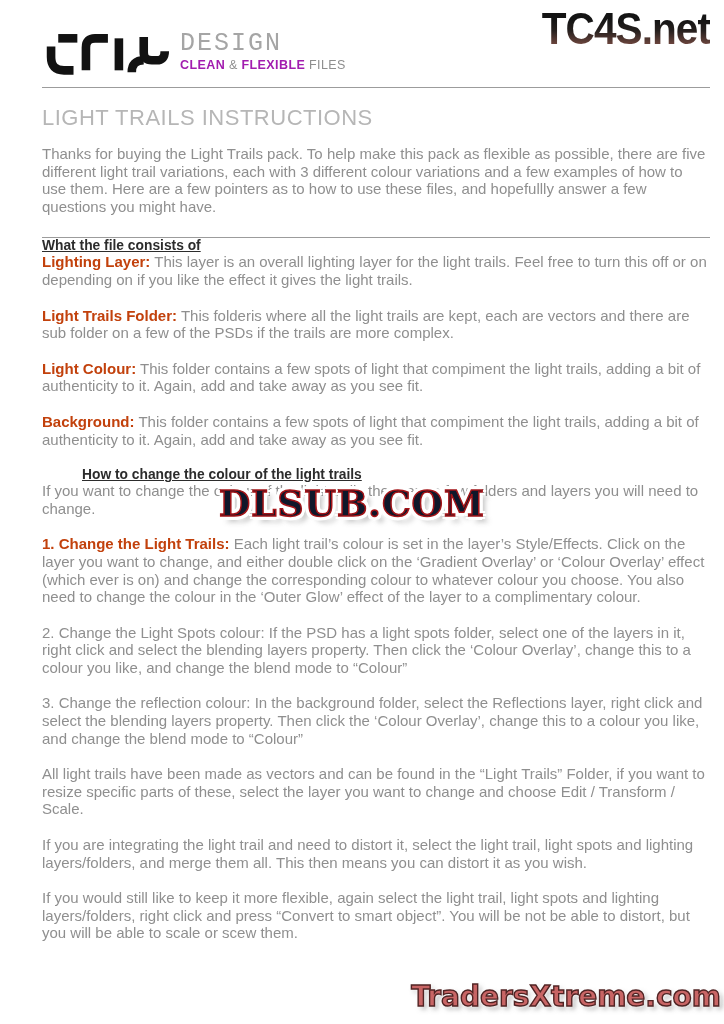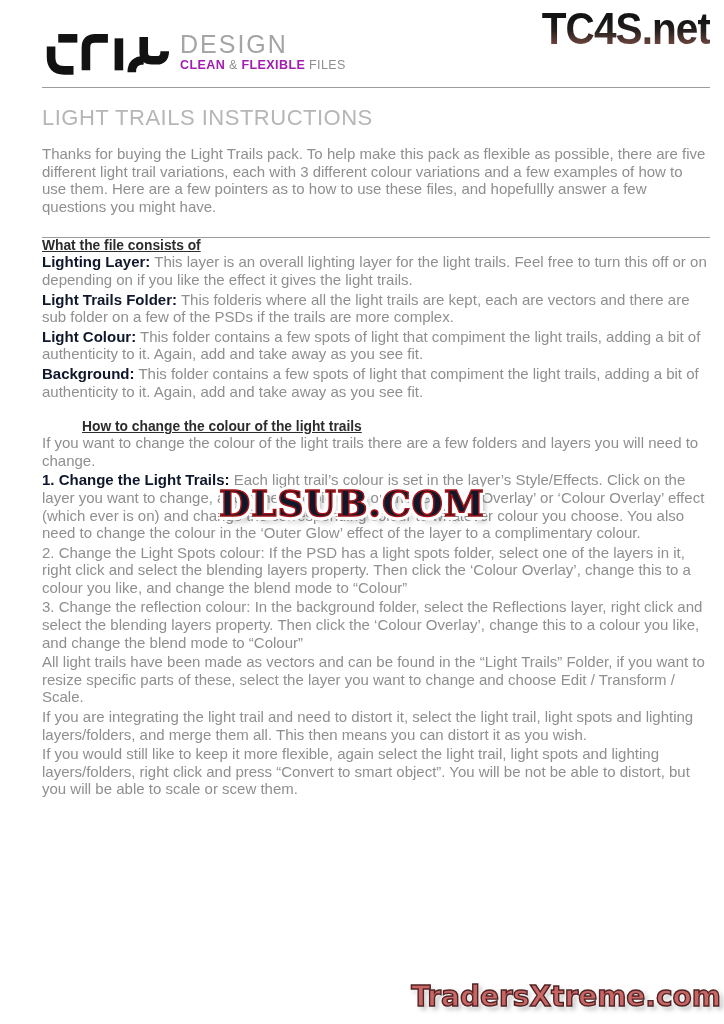--- a/index.html
+++ b/index.html
@@ -12,21 +12,21 @@
     font-family:"Liberation Sans", sans-serif;
   }
   .content { padding:0 14px 0 42px; width:724px; }
 
   
   .header { display:flex; justify-content:space-between; align-items:flex-start; padding-top:4px; height:84px; }
   .brand { display:flex; align-items:flex-start; margin-top:26px; }
   .brand-logo { width:128px; height:52px; margin-right:10px; }
   .brand-text { padding-top:1px; }
   .brand-design {
-    font-size:25px; color:#a5a5a5; letter-spacing:2px; font-weight:400; line-height:1.05;
+    font-size:25px; color:#a5a5a5; letter-spacing:2px; font-weight:400; line-height:1.05;font-family:Liberation Mono, monospace;
   }
   .brand-tagline { font-size:12.5px; letter-spacing:.4px; margin-top:1px; color:#8e8e8e; }
   .brand-tagline .dark { color:#a21caf; font-weight:700; }
 
   .wm-tc4s {
     margin-top:2px;
     font-size:45px; font-weight:700; letter-spacing:-1px; line-height:1;
     transform:scaleX(.90); transform-origin:right top;
     background:linear-gradient(180deg,#141414 30%,#26201e 55%,#7c4e45 92%);
     -webkit-background-clip:text; background-clip:text; color:transparent;
@@ -38,22 +38,22 @@
 
   
   .doc-title {
     margin-top:17px;
     font-size:22px; font-weight:400; color:#b6b6b6; letter-spacing:.5px;
   }
   p.body {
     font-size:15px; line-height:17.6px; color:#8f8f8f;
     margin-top:14px;
   }
-  p.body + p.body { margin-top:2px; }
-  .lead { font-weight:700; color:#0f172a; }
+  p.body + p.body { margin-top:18px; }
+  .lead { font-weight:700; color:#c2410c; }
   .sec-heading {
     font-size:13.8px; font-weight:700; color:#2c2c2c;
     text-decoration:underline;
   }
   .sec-heading + p.body { margin-top:0; }
   .sec-heading.tight { margin-top:19px;margin-left:40px; }
 
   
   .wm-dlsub {
     position:absolute; left:219px; top:482px;

